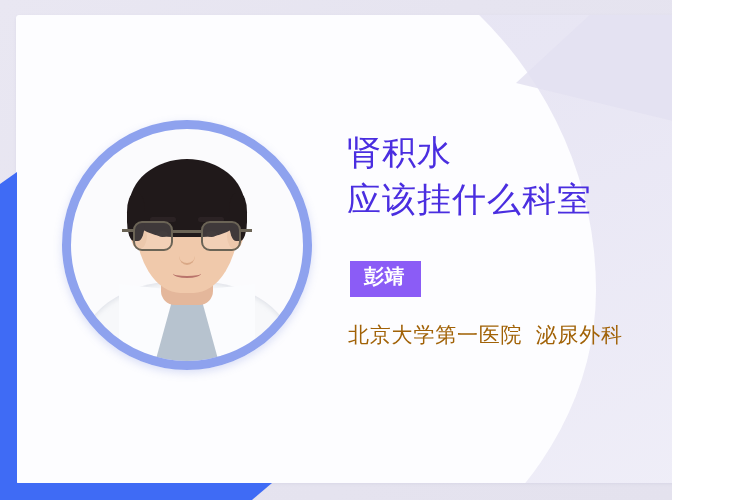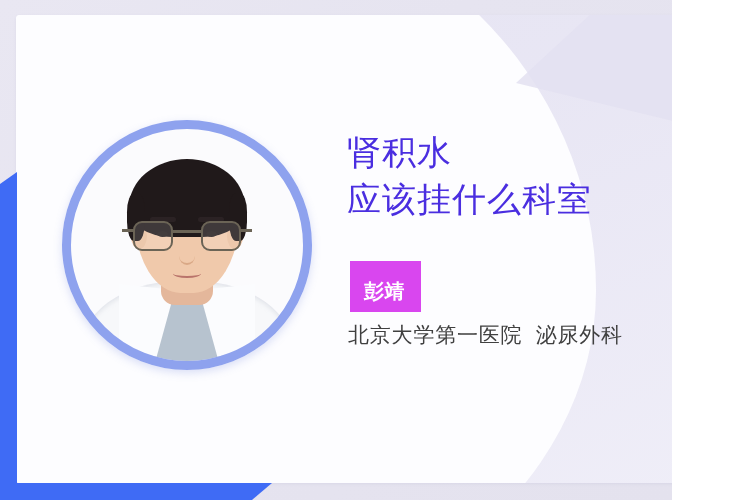--- a/index.html
+++ b/index.html
@@ -297,42 +297,42 @@
     font-size: 34px;
     line-height: 47px;
     font-weight: 500;
     letter-spacing: 1px;
     white-space: pre-line;
   }
   .badge {
     position: absolute;
     top: 261px;
     left: 3px;
-    background: #d946ef;
+    background: #8b5cf6;
     color: #ffffff;
-    padding: 18px 16px 8px 14px;
+    padding: 3px 16px 8px 14px;
     display: inline-flex;
     align-items: baseline;
     gap: 9px;
     font-size: 20px;
     line-height: 25px;
   }
   .badge .dr-name {
     font-weight: 700;
     letter-spacing: 0.5px;
   }
   .badge .dr-title {
     font-weight: 400;
     letter-spacing: 1px;
   }
   .affiliation {
     position: absolute;
     top: 320px;
     left: 1px;
-    color: #404040;
+    color: #a16207;
     font-size: 21px;
     line-height: 30px;
     letter-spacing: 0.8px;
     white-space: pre;
   }
 </style>
 </head>
 <body>
 
 <div id="stage">

